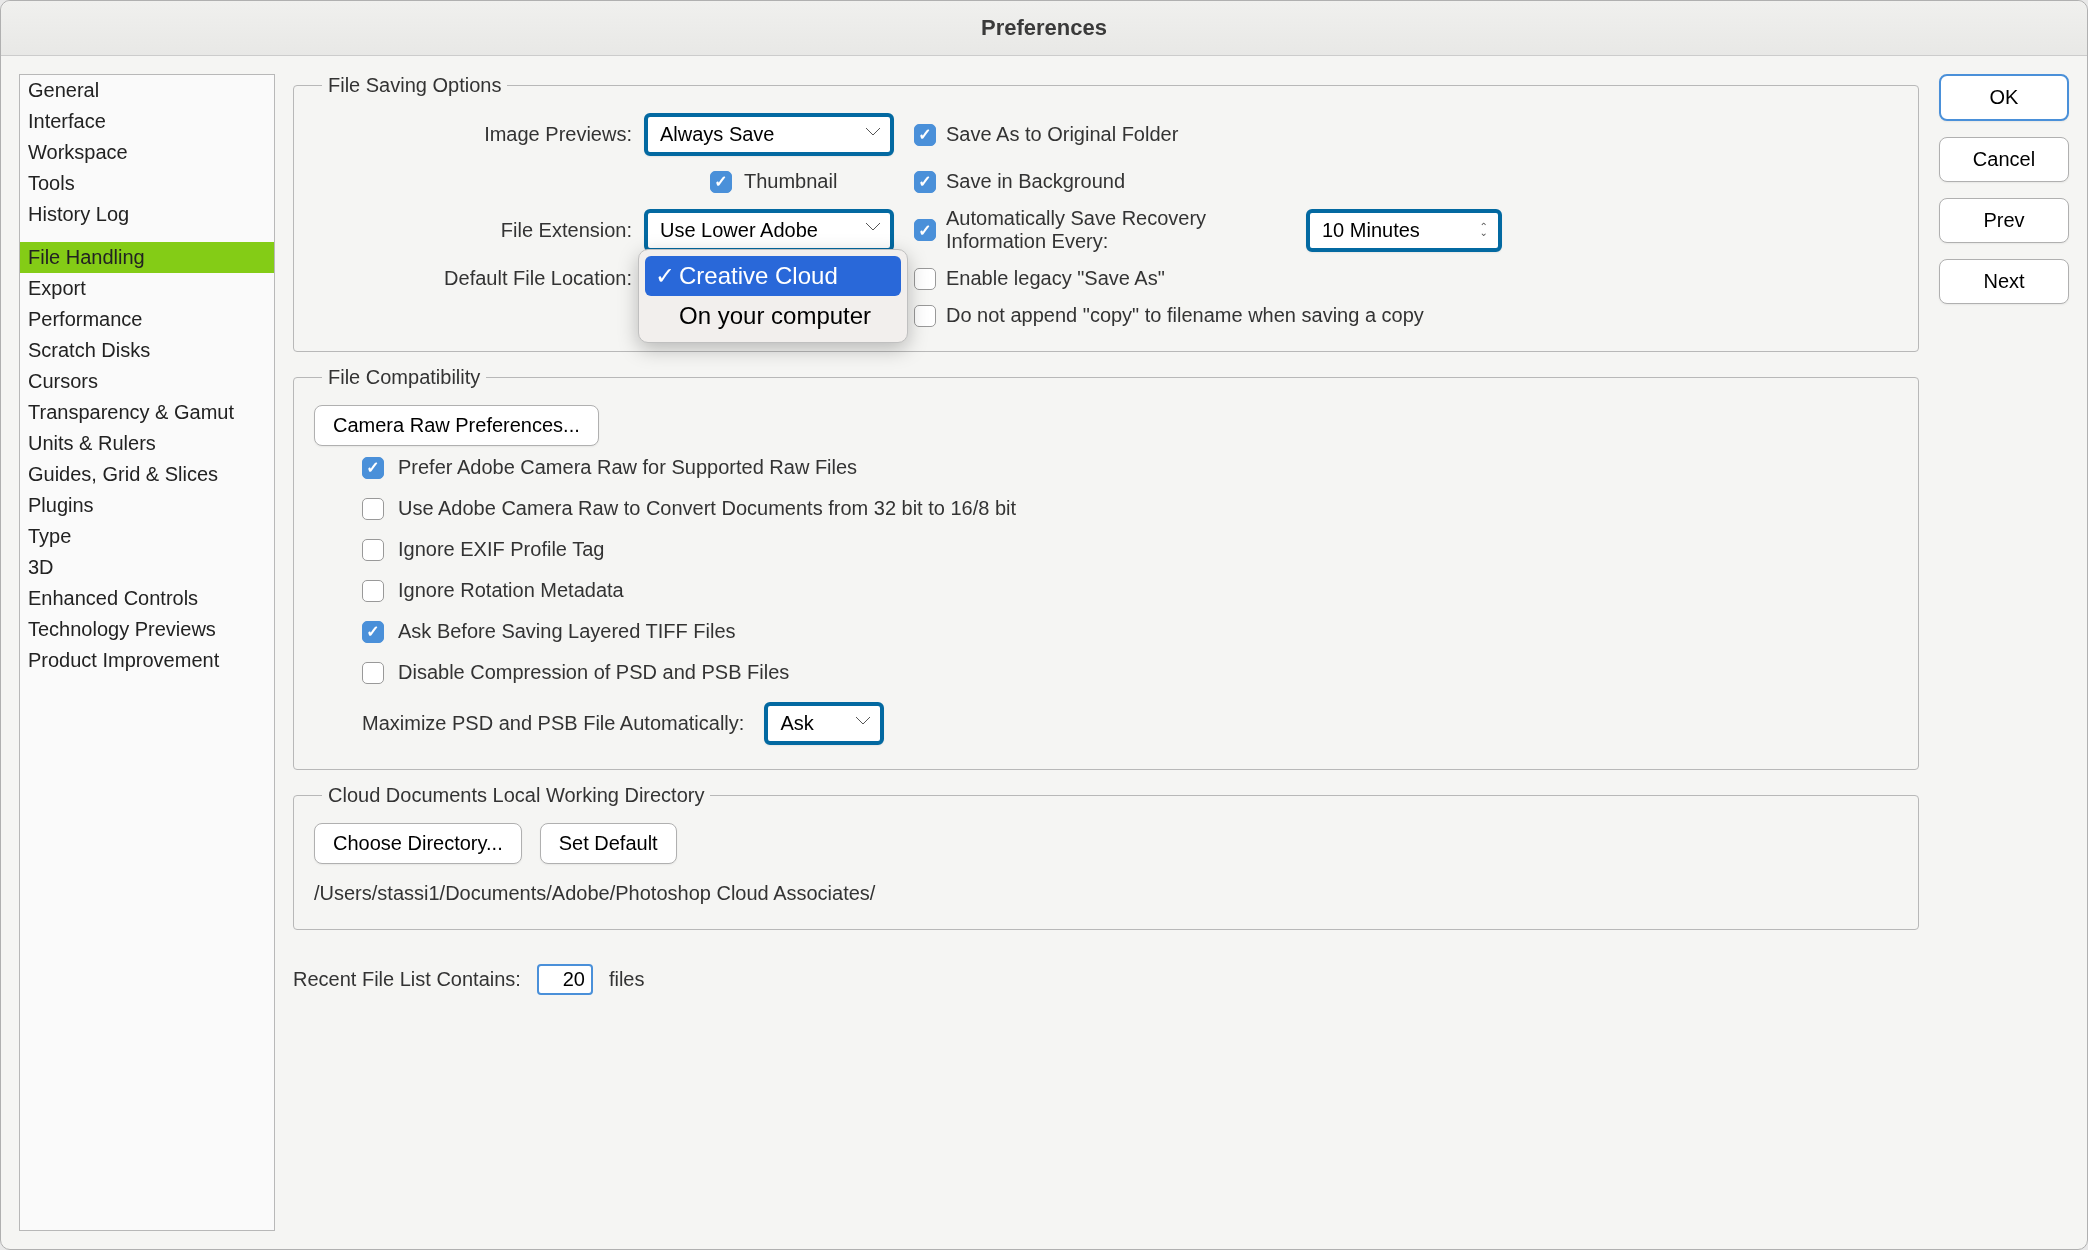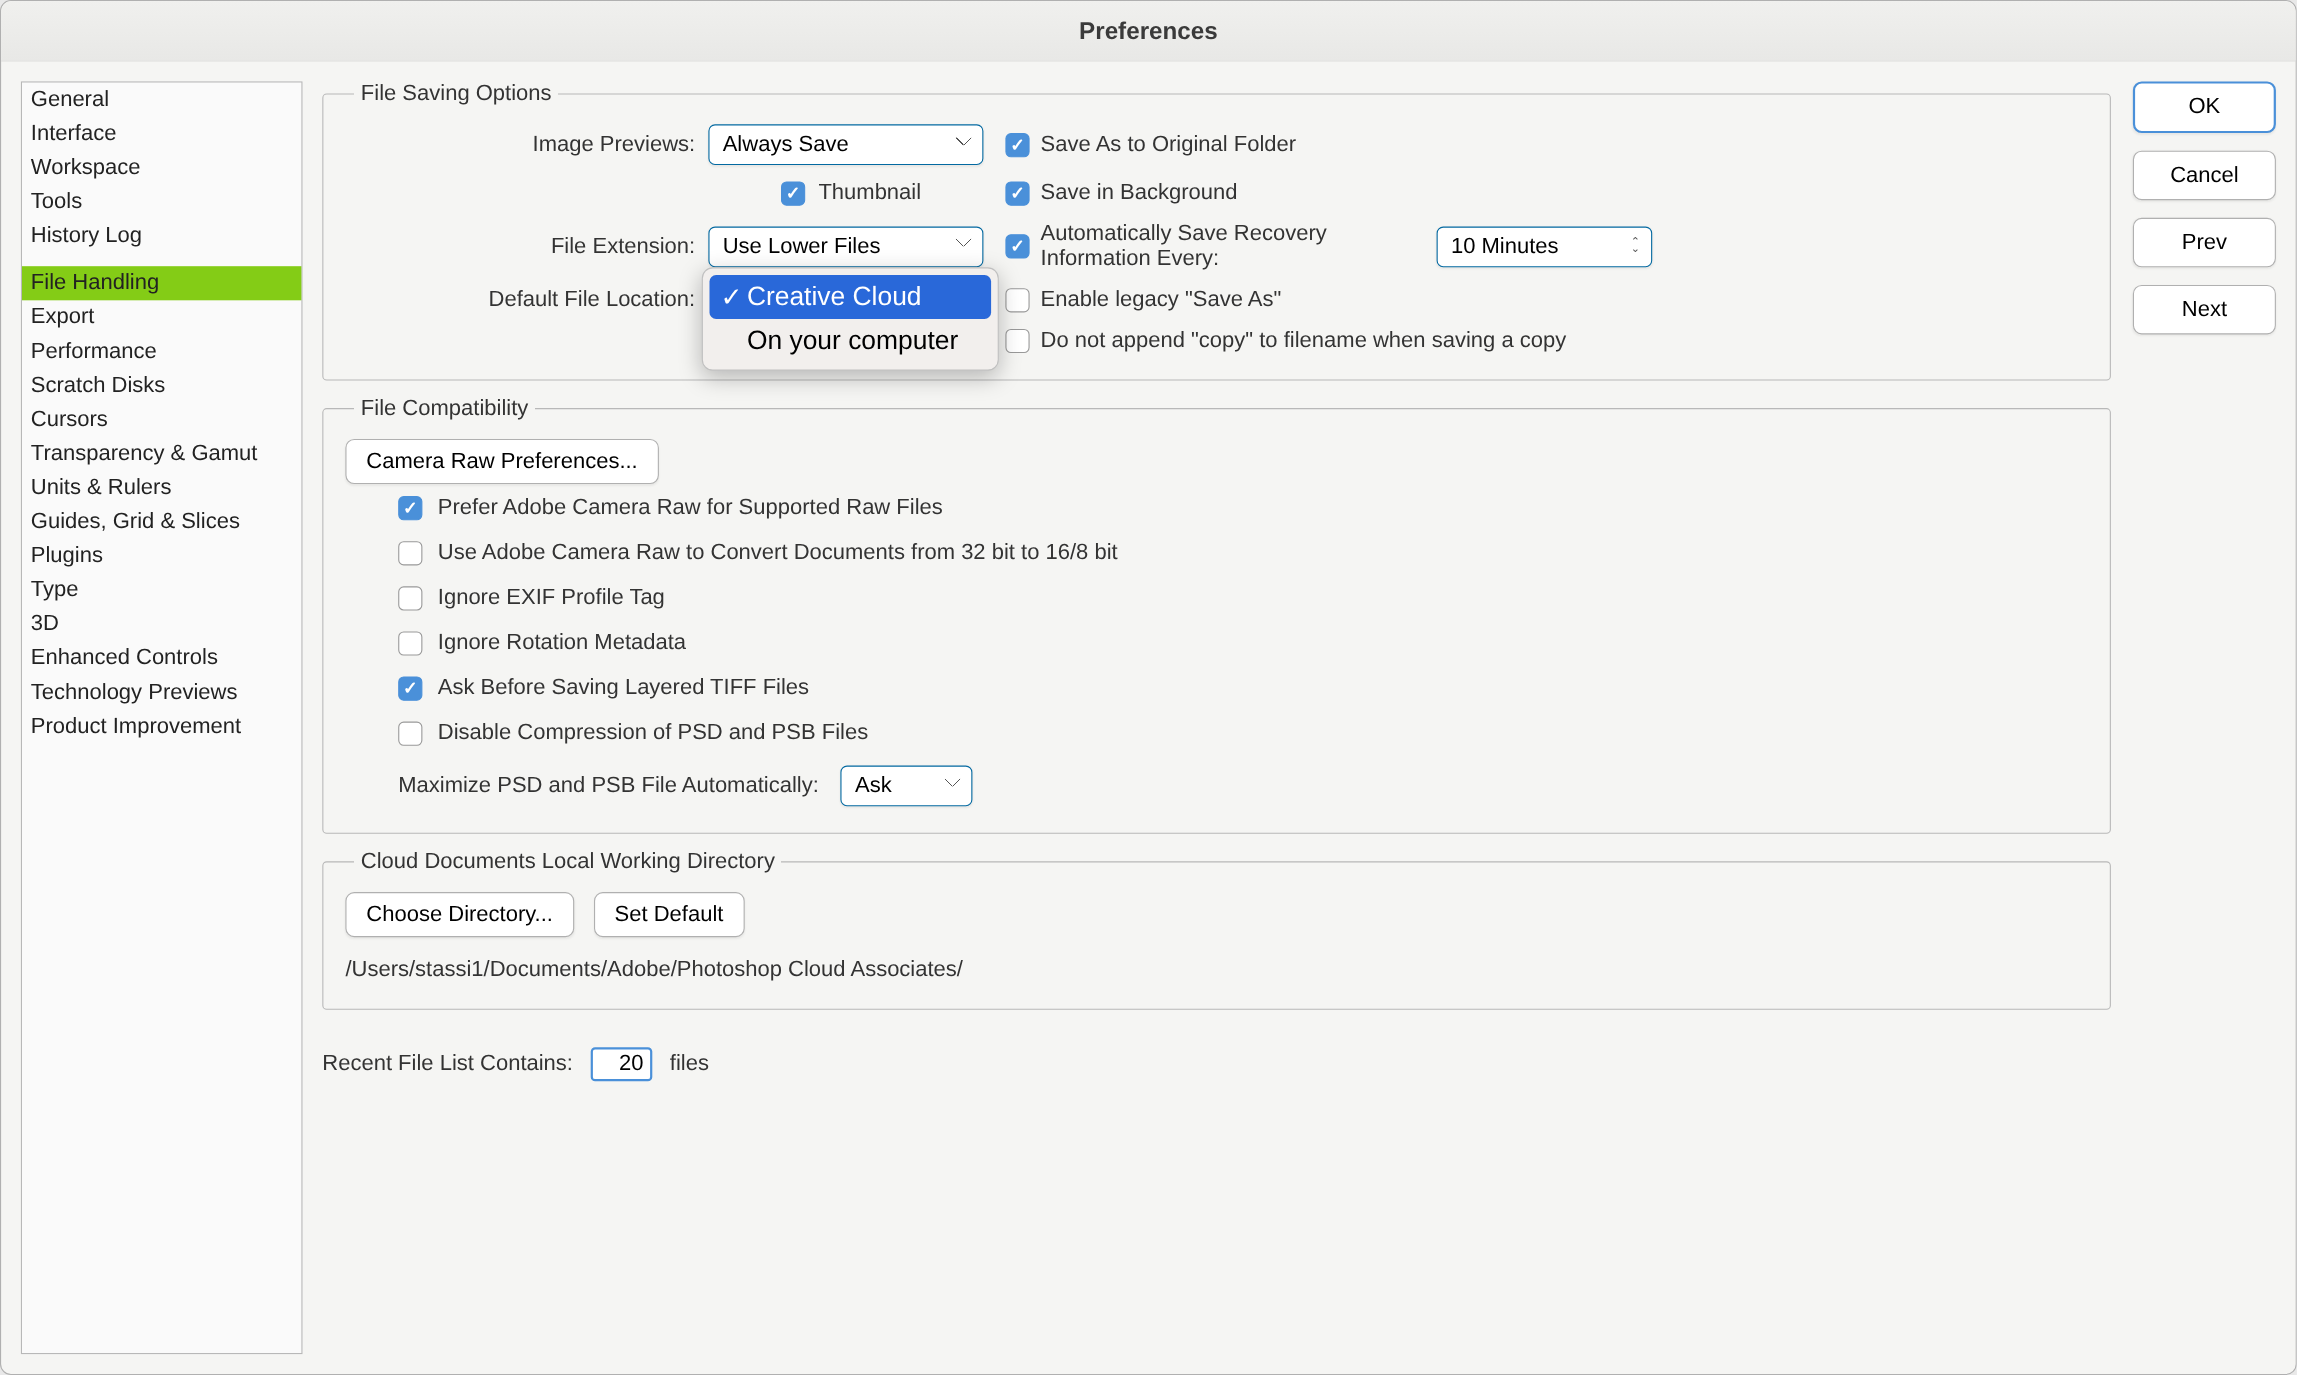--- a/index.html
+++ b/index.html
@@ -118,21 +118,21 @@
       margin-top: 8px;
     }
     
     .label {
       font-size: 20px;
       color: #333;
     }
     
     .select {
       background: #fff;
-      border: 1px solid #0369a1;
+      border: 4px solid #0369a1;
       border-radius: 6px;
       padding: 6px 30px 6px 12px;
       font-size: 20px;
       position: relative;
       cursor: default;
       box-shadow: 0 1px 2px rgba(0,0,0,0.06);
     }
     
     .select::after {
       content: "";
@@ -322,21 +322,21 @@
               <span class="label" style="width:150px;text-align:left;">Thumbnail</span>
             </div>
             <div class="right-field">
               <span class="checkbox checked"></span>
               <span class="label">Save in Background</span>
             </div>
 
             <div class="left-field">
               <span class="label">File Extension:</span>
               <div class="select" style="width:250px;">
-                <span>Use Lower Files</span>
+                <span>Use Lower Adobe</span>
               </div>
             </div>
             <div class="right-field">
               <span class="checkbox checked"></span>
               <span class="label" style="max-width:330px;">Automatically Save Recovery Information Every:</span>
               <div class="select updown" style="width:196px;margin-left:20px;">
                 <span>10 Minutes</span>
               </div>
             </div>
 

